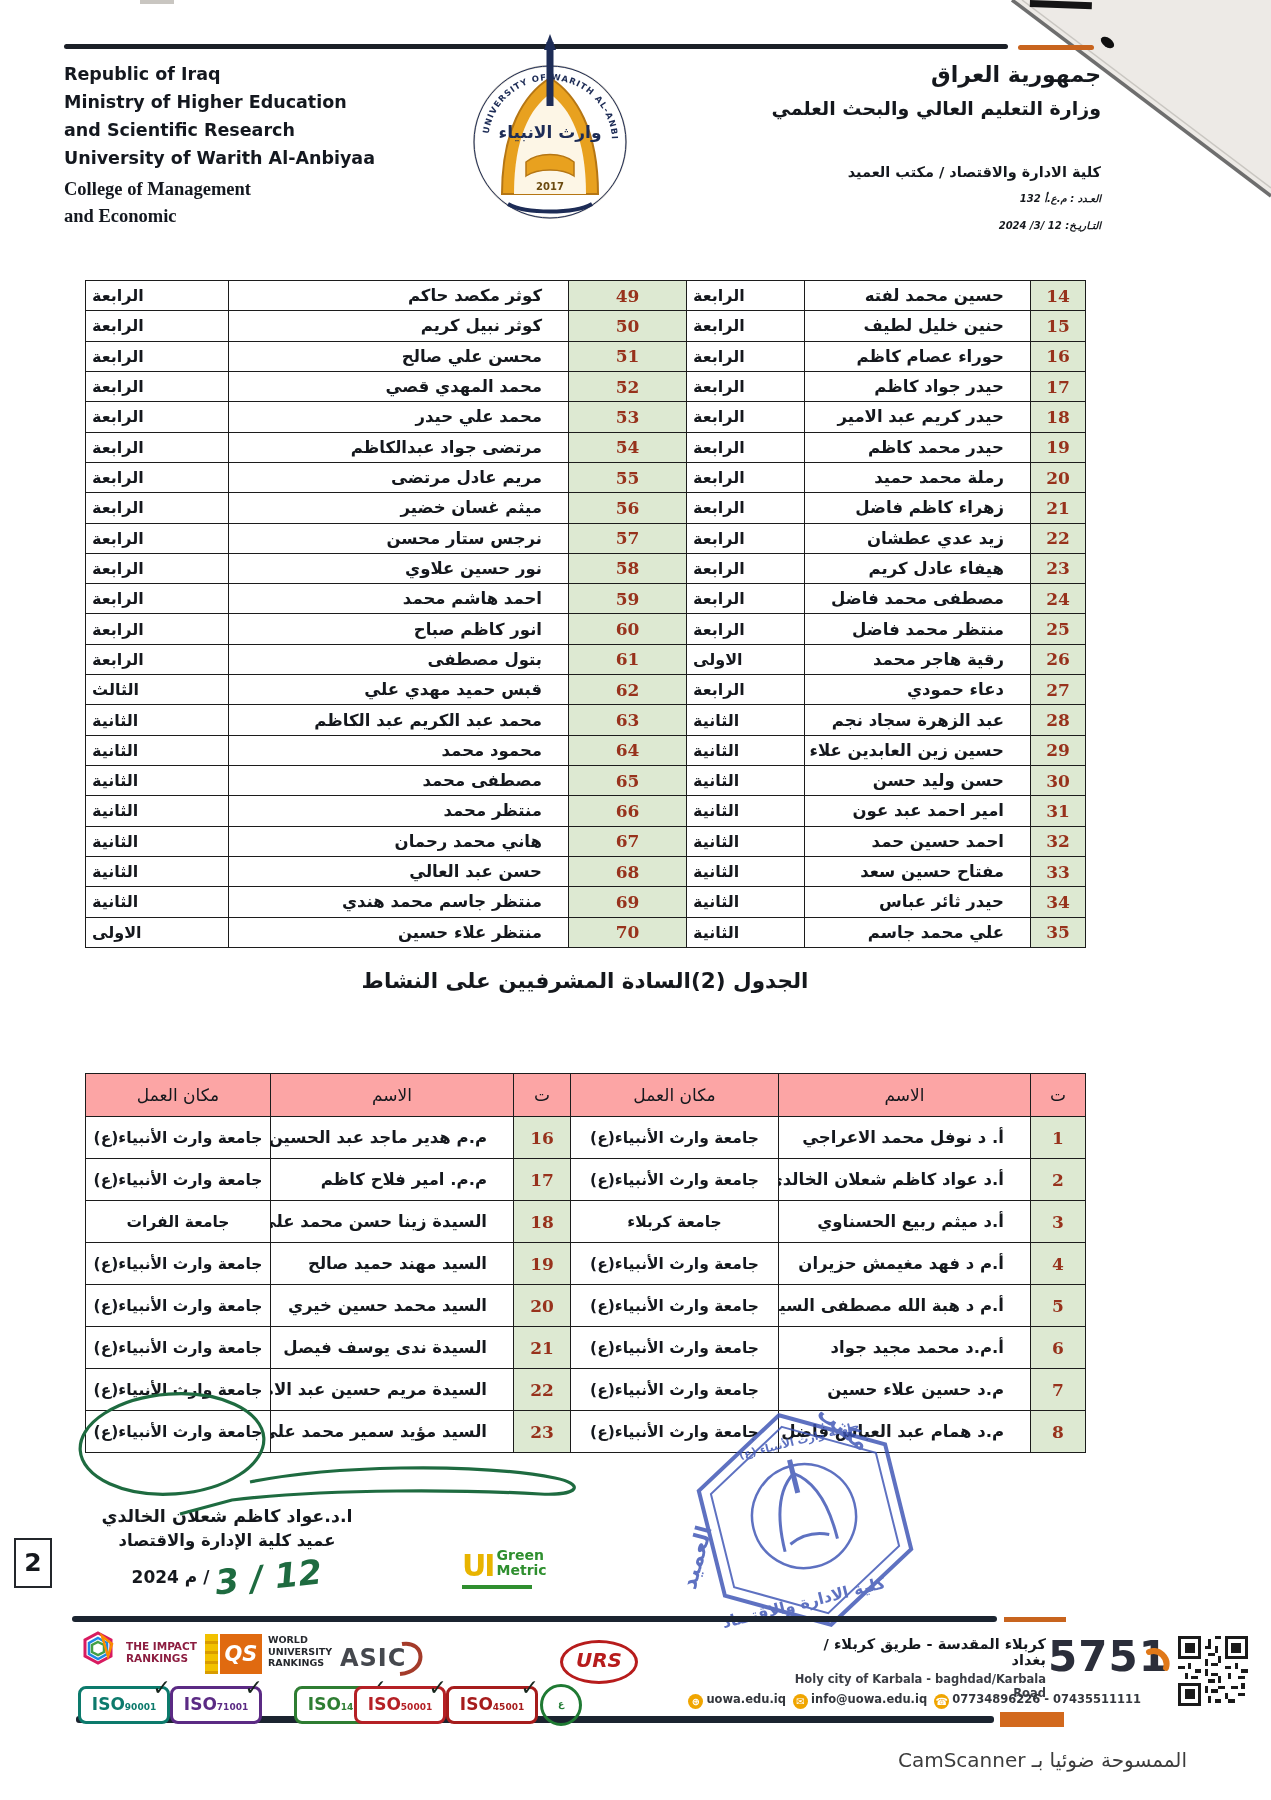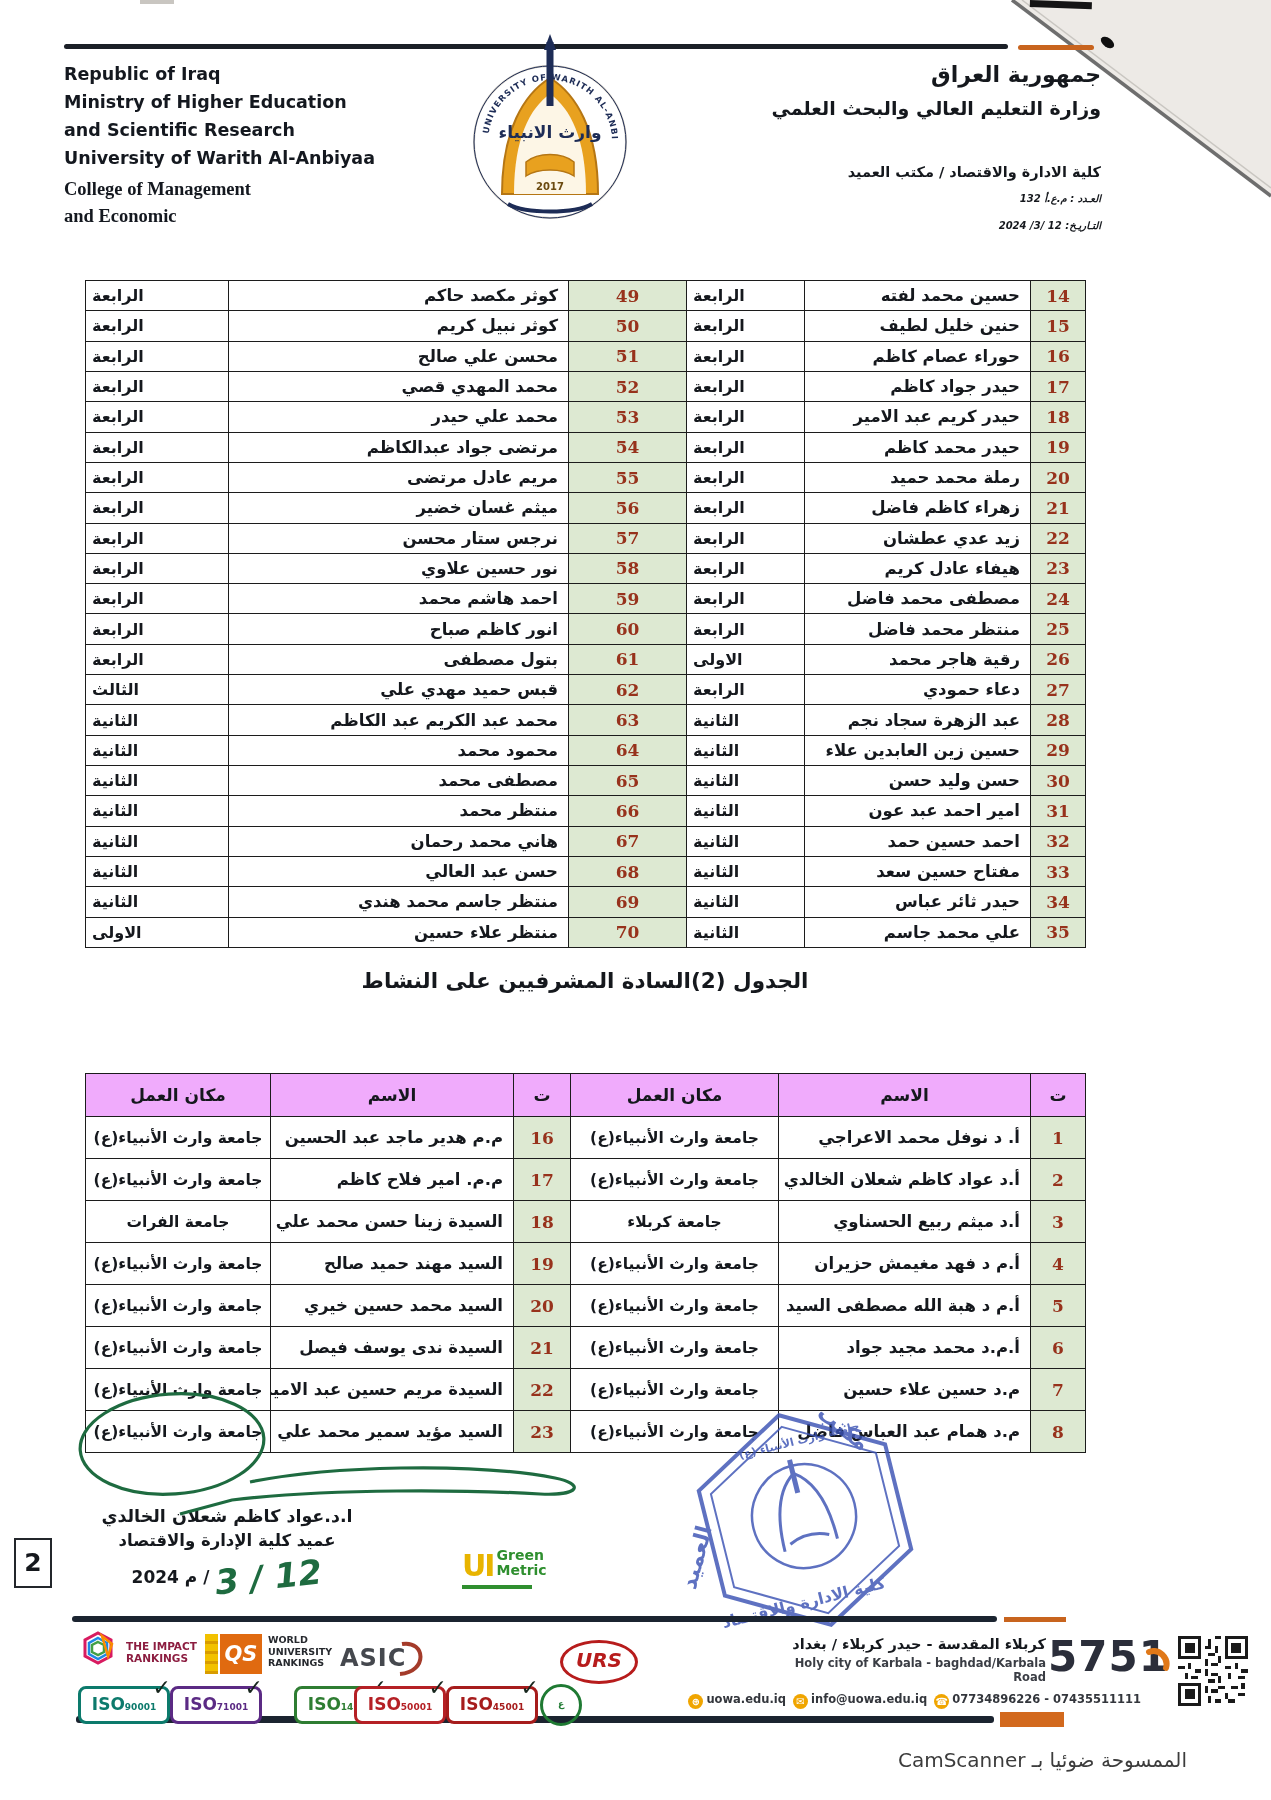--- a/index.html
+++ b/index.html
@@ -24,23 +24,23 @@
   .logo{left:468px;top:34px;width:164px;height:204px;}
   
   table{border-collapse:collapse;table-layout:fixed;}
   .t1{left:85px;top:280px;width:1000px;height:668px;}
   .t2{left:85px;top:1073px;width:1000px;}
   td,th{border:1.6px solid #1c1c1c;padding:0 6px;overflow:hidden;white-space:nowrap;}
   .green{background:#dde9d2;}
   .numcell{color:#97321c;font-family:"DejaVu Serif","Liberation Serif",serif;
            font-weight:bold;font-size:17px;text-align:center;}
   .stagecell{font-weight:bold;font-size:16px;}
-  .namecell{direction:rtl;text-align:right;font-weight:bold;font-size:16.5px;padding-right:10px;}
+  .namecell{direction:rtl;text-align:right;font-weight:bold;font-size:16.5px;padding-right:26px;}
   .wpcell{direction:rtl;text-align:center;font-weight:bold;font-size:15.5px;}
-  .t2 th{background:#f0abfc;font-size:17px;font-weight:bold;text-align:center;}
+  .t2 th{background:#fca5a5;font-size:17px;font-weight:normal;text-align:center;}
   .t2 td{height:41px;}
   .t2 th{height:42px;}
   .title2{left:85px;top:968px;width:1000px;text-align:center;direction:rtl;
           font-size:21.5px;font-weight:bold;}
   
   .sig-block{left:92px;top:1504px;width:270px;text-align:center;direction:rtl;font-weight:bold;}
   .sig-name{font-size:17.5px;line-height:25px;}
   .sig-title{font-size:16.5px;line-height:24px;}
   .sig-date{direction:ltr;font-size:17px;margin-top:4px;}
   .sig-hand{color:#1e6b40;font-size:34px;font-style:italic;font-weight:bold;
@@ -473,21 +473,21 @@
 <div id="iso-row">
     <div class="iso" style="left: 78px; border-color: rgb(12, 122, 108); color: rgb(12, 122, 108);"><span>ISO</span><small>90001</small><span class="chk">✓</span></div>
     <div class="iso" style="left: 170px; border-color: rgb(91, 42, 132); color: rgb(91, 42, 132);"><span>ISO</span><small>71001</small><span class="chk">✓</span></div>
     <div class="iso" style="left: 262px; border-color: rgb(46, 125, 50); color: rgb(46, 125, 50); margin-left: 32px;"><span>ISO</span><small>14001</small><span class="chk">✓</span></div>
     <div class="iso" style="left: 354px; border-color: rgb(181, 32, 37); color: rgb(181, 32, 37);"><span>ISO</span><small>50001</small><span class="chk">✓</span></div>
     <div class="iso" style="left: 446px; border-color: rgb(166, 28, 28); color: rgb(166, 28, 28);"><span>ISO</span><small>45001</small><span class="chk">✓</span></div>
   </div>
 <div class="abs geml">ع</div>
 
 <div class="abs addr">
-  <div class="ar">كربلاء المقدسة - حيدر كربلاء / بغداد</div>
+  <div class="ar">كربلاء المقدسة - طريق كربلاء / بغداد</div>
   <div class="en">Holy city of Karbala - baghdad/Karbala Road</div>
 </div>
 <div class="abs call">5751</div>
 <svg class="abs" style="left:1145px;top:1648px" width="26" height="26">
   <path d="M4 4 C14 0 24 10 21 20" fill="none" stroke="#e07818" stroke-width="6" stroke-linecap="round"></path>
 </svg>
 <div class="abs contact">
   <span class="cico">⊕</span><span>uowa.edu.iq</span>
   <span class="cico">✉</span><span>info@uowa.edu.iq</span>
   <span class="cico">☎</span><span>07734896226 - 07435511111</span>

